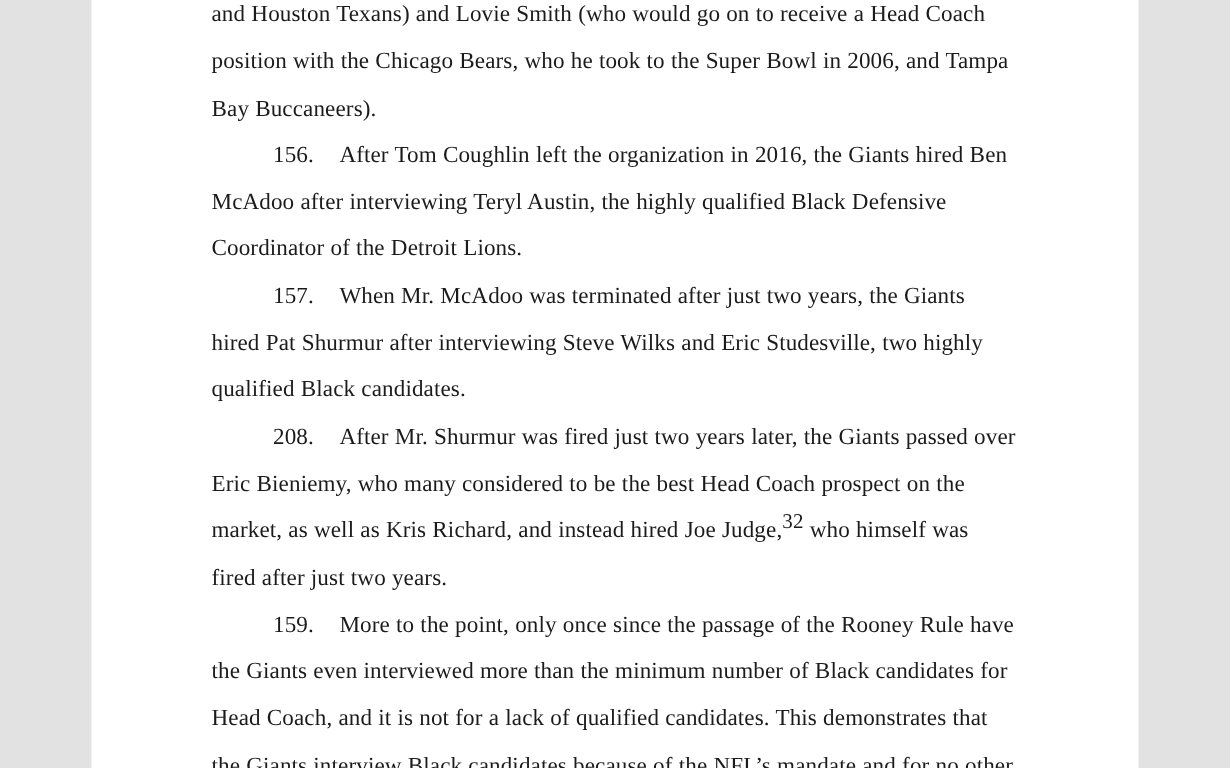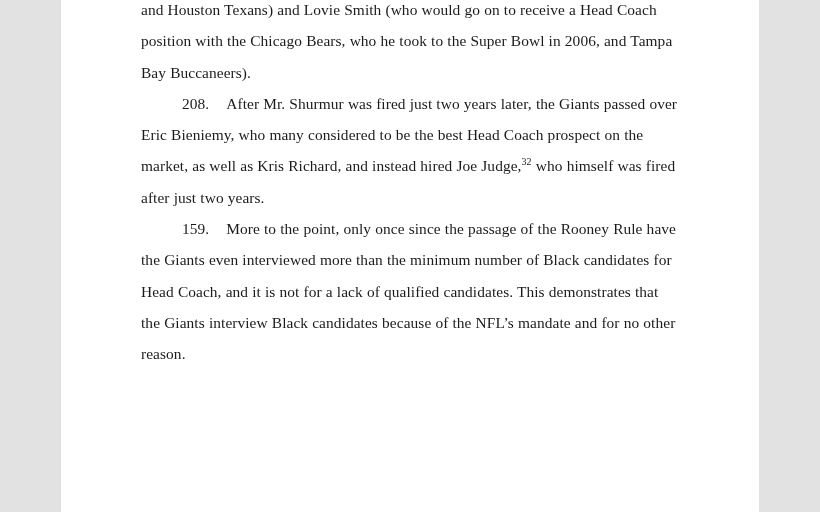--- a/index.html
+++ b/index.html
@@ -54,21 +54,21 @@
     display: inline-block;
     margin-left: 41px;
     margin-right: 17px;
   }
 
   .para.cont {
     margin-top: 0;
   }
 
   .sup {
-    font-size: 10px;
+    font-size: 14px;
     vertical-align: super;
     line-height: 0;
   }
 
   .gutter {
     background: #e2e2e2;
     height: 512px;
     flex: 1 1 auto;
   }
 </style>
@@ -77,21 +77,23 @@
 
 <div id="viewer">
 
   <div class="gutter"></div>
 
   <div id="page">
     <div id="page-body">
 
       <p class="para"><span>and Houston Texans) and Lovie Smith (who would go on to receive a Head Coach position with the Chicago Bears, who he took to the Super Bowl in 2006, and Tampa Bay Buccaneers).</span></p>
 
+      <p class="para cont"><span class="pnum">156.</span><span>After Tom Coughlin left the organization in 2016, the Giants hired Ben McAdoo after interviewing Teryl Austin, the highly qualified Black Defensive Coordinator of the Detroit Lions.</span></p>
 
+      <p class="para cont"><span class="pnum">157.</span><span>When Mr. McAdoo was terminated after just two years, the Giants hired Pat Shurmur after interviewing Steve Wilks and Eric Studesville, two highly qualified Black candidates.</span></p>
 
       <p class="para cont"><span class="pnum">208.</span><span>After Mr. Shurmur was fired just two years later, the Giants passed over Eric Bieniemy, who many considered to be the best Head Coach prospect on the market, as well as Kris Richard, and instead hired Joe Judge,</span><span class="sup">32</span><span> who himself was fired after just two years.</span></p>
 
       <p class="para cont"><span class="pnum">159.</span><span>More to the point, only once since the passage of the Rooney Rule have the Giants even interviewed more than the minimum number of Black candidates for Head Coach, and it is not for a lack of qualified candidates.  This demonstrates that the Giants interview Black candidates because of the NFL’s mandate and for no other reason.</span></p>
 
     </div>
   </div>
 
   <div class="gutter"></div>
 

